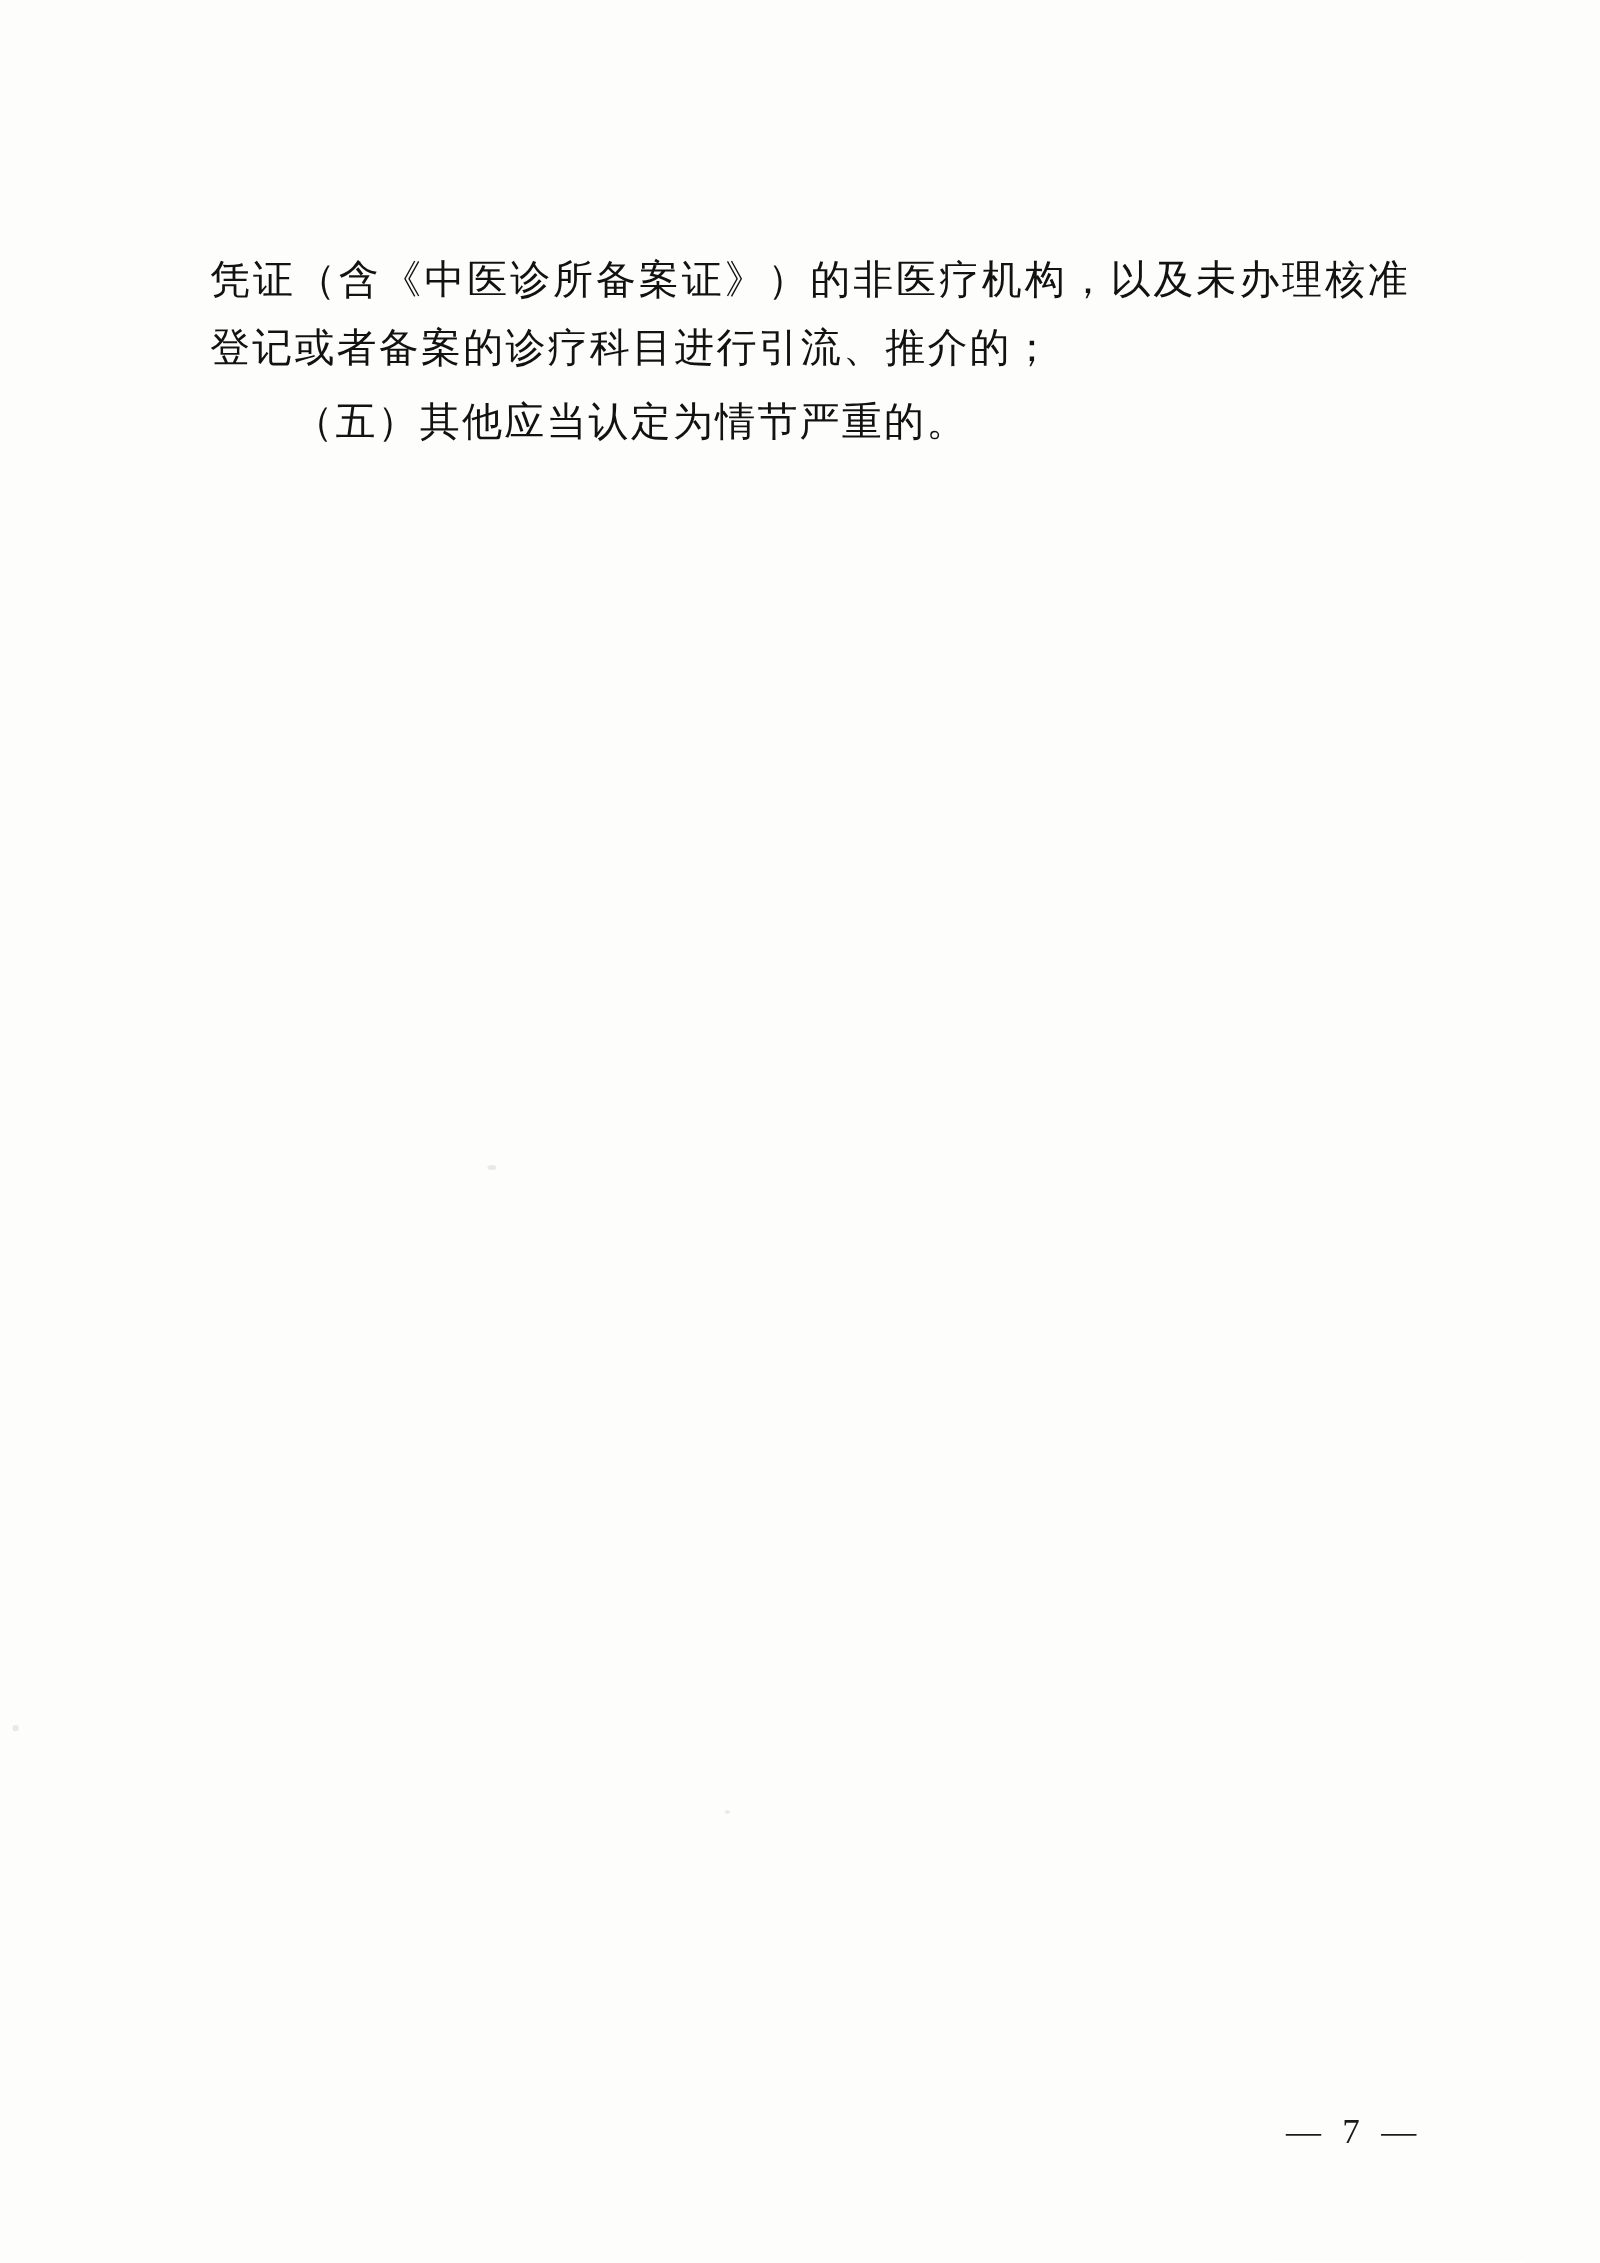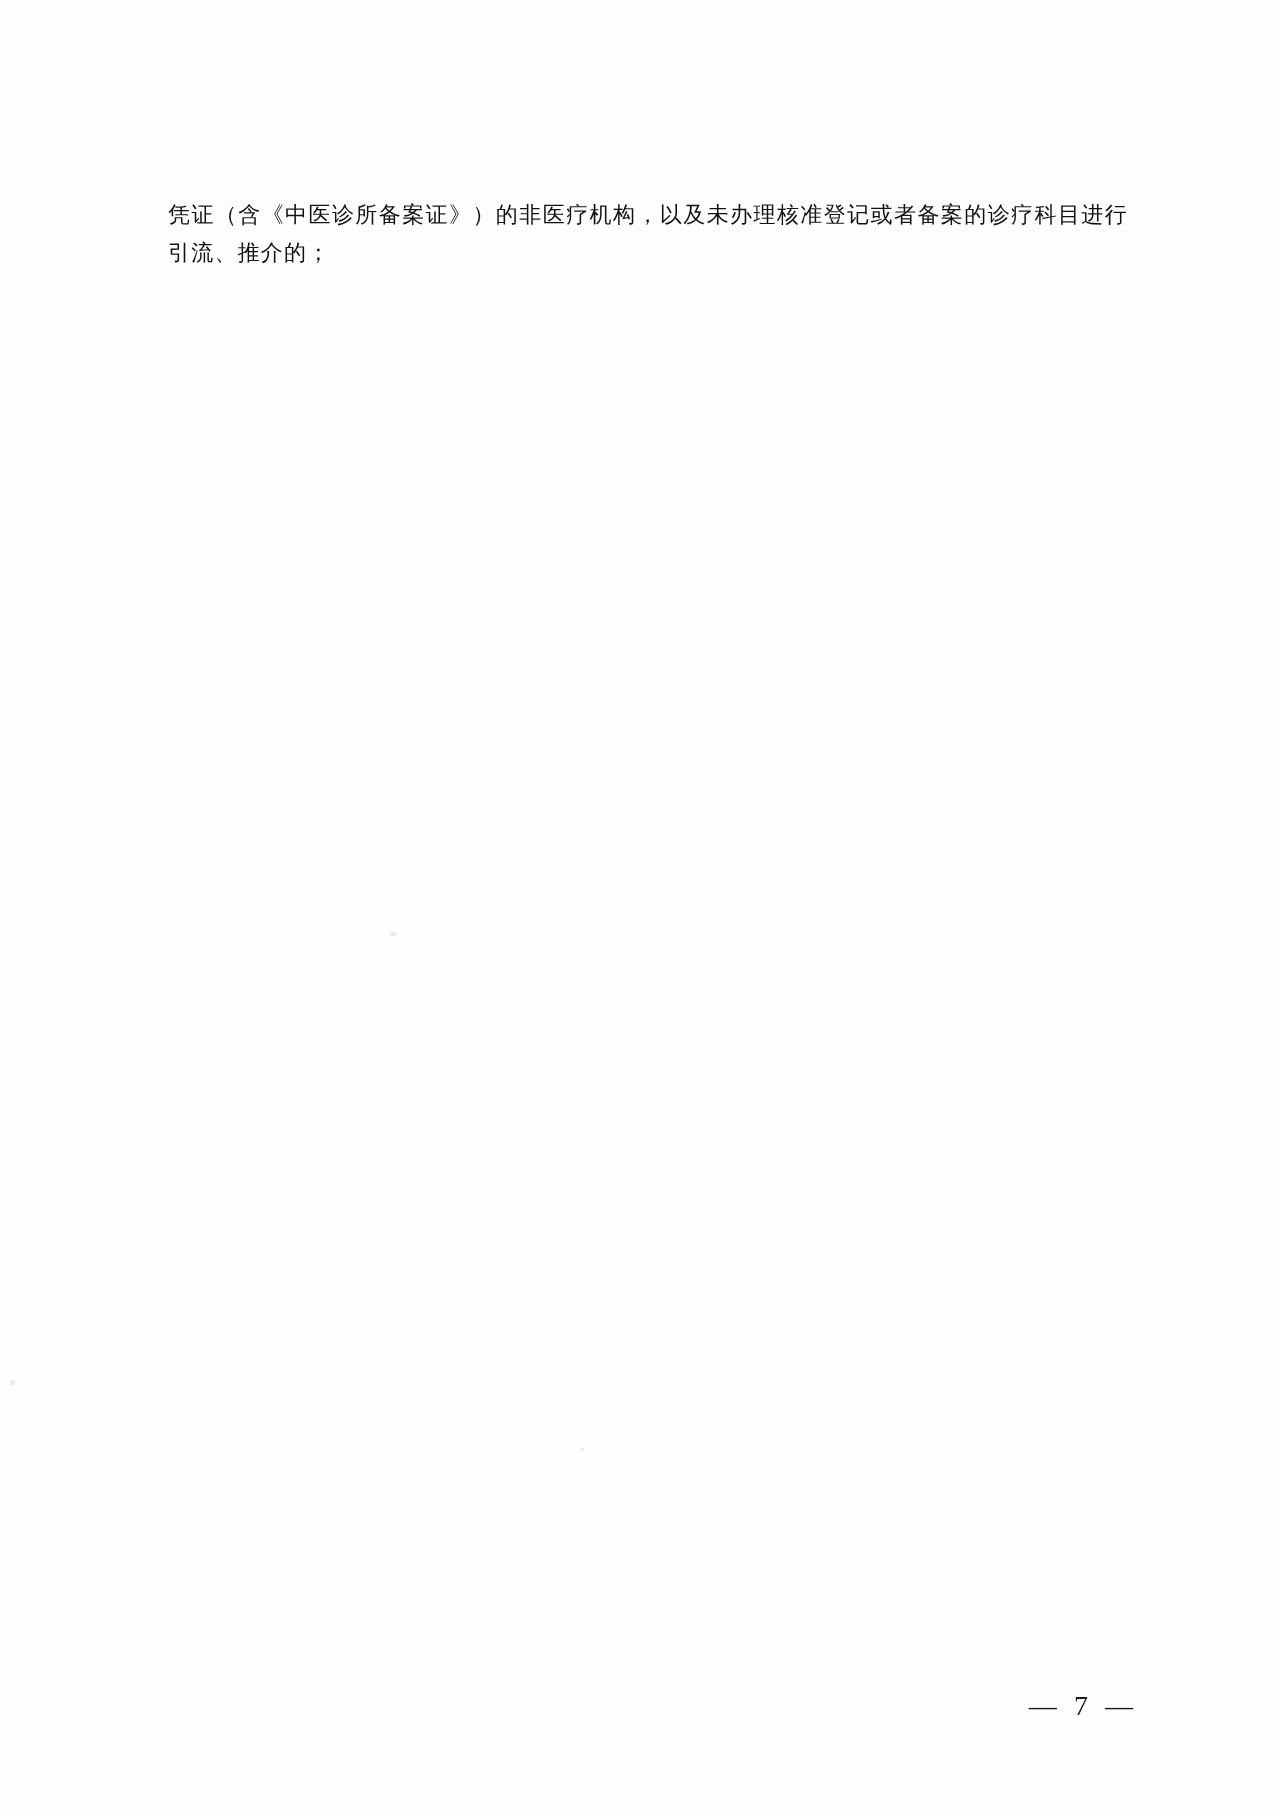--- a/index.html
+++ b/index.html
@@ -17,21 +17,21 @@
     font-family: "Liberation Serif", "DejaVu Serif", serif;
     color: #1a1a1a;
   }
   .content {
     position: absolute;
     left: 168px;
     top: 196px;
     width: 960px;
   }
   .para {
-    font-size: 22px;
+    font-size: 32px;
     line-height: 1.72;
     letter-spacing: 0.055em;
     color: #121212;
     margin: 0 0 2px 0;
     text-align: justify;
     text-justify: inter-ideograph;
   }
   .para.indent {
     text-indent: 2.08em;
   }
@@ -68,20 +68,23 @@
 
 <div class="page">
 
   <div class="content">
 
     <div class="para-block">
       <p class="para">凭证（含《中医诊所备案证》）的非医疗机构，以及未办理核准登记或者备案的诊疗科目进行引流、推介的；</p>
     </div>
 
 
+    <div class="para-block">
+      <p class="para indent">（五）其他应当认定为情节严重的。</p>
+    </div>
 
   </div>
 
   <div class="speck speck-a"></div>
   <div class="speck speck-b"></div>
   <div class="speck speck-c"></div>
 
   <div class="footer">
     <span class="page-number">— 7 —</span>
   </div>

